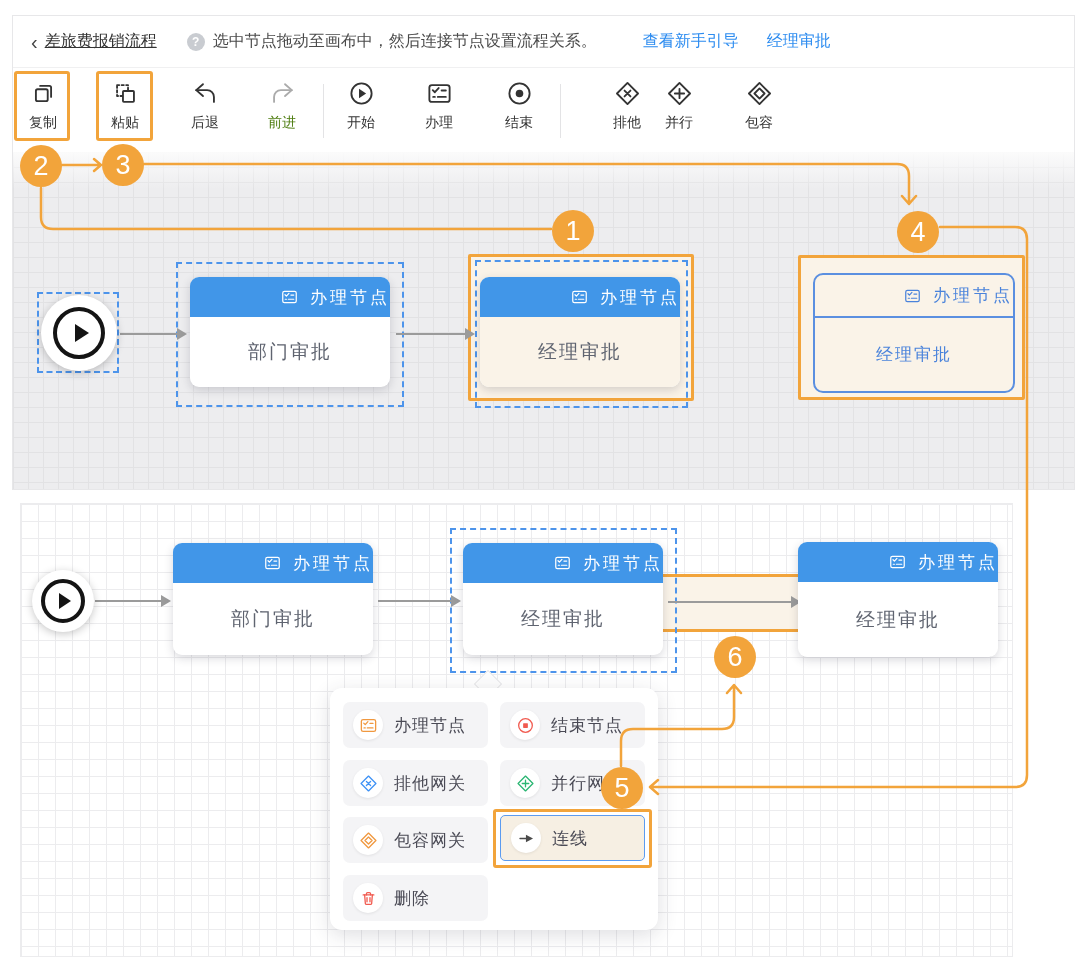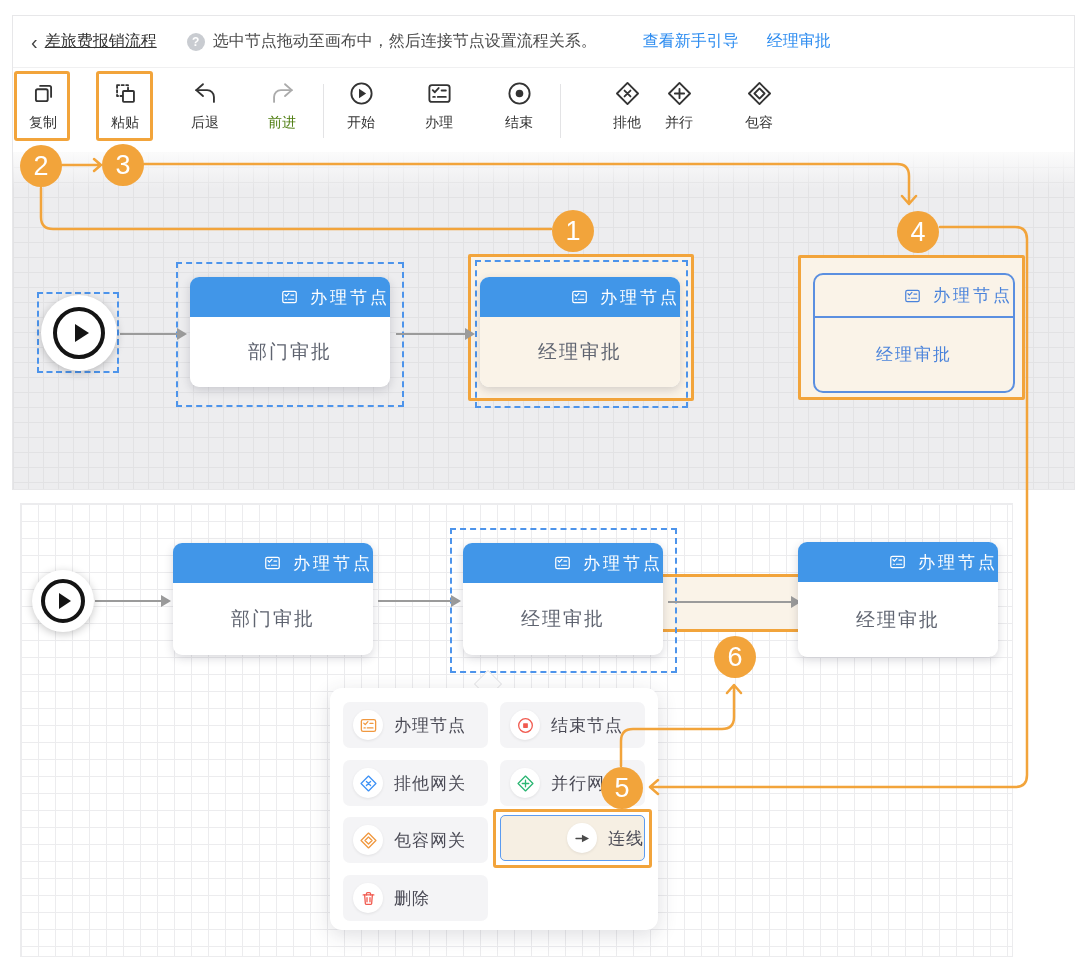--- a/index.html
+++ b/index.html
@@ -53,21 +53,21 @@
   
   .badge{position:absolute;width:42px;height:42px;border-radius:50%;background:#f2a43b;color:#fff;font-size:27px;display:flex;align-items:center;justify-content:center;z-index:50;}
   #ann{position:absolute;left:0;top:0;width:1089px;height:972px;z-index:40;pointer-events:none;}
   
   .menu{left:330px;top:688px;width:328px;height:242px;background:#fff;border-radius:12px;box-shadow:0 5px 20px rgba(50,50,70,.16);z-index:20;}
   .caret{left:478px;top:674px;width:20px;height:20px;background:#fdfdfd;border:1px solid #e7e7e9;transform:rotate(45deg);z-index:19;box-sizing:border-box;}
   .mi{position:absolute;width:145px;height:46px;background:#f4f4f6;border-radius:7px;display:flex;align-items:center;padding-left:10px;box-sizing:border-box;cursor:pointer;z-index:21;}
   .mi .ic{width:30px;height:30px;border-radius:50%;background:#fff;display:flex;align-items:center;justify-content:center;box-shadow:0 1px 3px rgba(0,0,0,.08);}
   .mi .ic svg{width:19px;height:19px;}
   .mi .ml{font-size:17px;color:#4a4a55;margin-left:11px;letter-spacing:1px;}
-  .mi.sel{background:#f6efe3;border:1px solid #5b9bf0;border-radius:5px;justify-content:flex-end;}
+  .mi.sel{background:#f6efe3;border:1px solid #5b9bf0;border-radius:5px;}
   .c-or{color:#f0983f;} .c-red{color:#f15b50;} .c-blu{color:#3f92f5;} .c-grn{color:#2bb673;} .c-dk{color:#4a4a4a;}
 </style>
 </head>
 <body>
 
 <svg width="0" height="0" style="position:absolute">
   <defs>
     <symbol id="sy-copy" viewBox="0 0 32 32">
         <rect x="7" y="11" width="14" height="14" rx="2"></rect>
         <path d="M12 7h11a2 2 0 0 1 2 2v11"></path>

